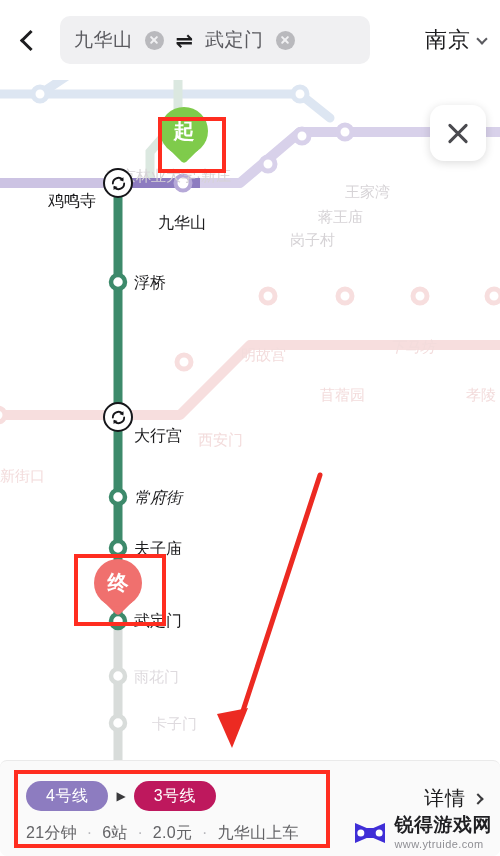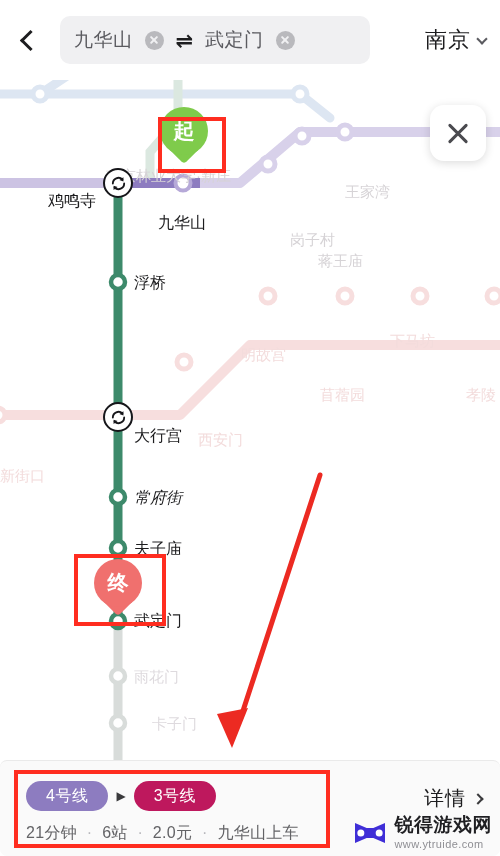--- a/index.html
+++ b/index.html
@@ -265,24 +265,24 @@
       <svg width="17" height="17" viewBox="0 0 24 24">
         <path d="M4 12a8 8 0 0 1 13.5-5.8" stroke="#16161a" stroke-width="2.6" fill="none" stroke-linecap="round"></path>
         <polygon points="19,3 19,9 13.2,7.2" fill="#16161a"></polygon>
         <path d="M20 12a8 8 0 0 1-13.5 5.8" stroke="#16161a" stroke-width="2.6" fill="none" stroke-linecap="round"></path>
         <polygon points="5,21 5,15 10.8,16.8" fill="#16161a"></polygon>
       </svg>
     </div>
 
     <div class="stn-label lbl-dim" style="left:106px; top:88px;">南京林业大学·新庄</div>
     <div class="stn-label lbl-dim" style="left:345px; top:104px;">王家湾</div>
-    <div class="stn-label lbl-dim" style="left:318px; top:129px;margin-top:44px;">蒋王庙</div>
+    <div class="stn-label lbl-dim" style="left:318px; top:129px;">蒋王庙</div>
     <div class="stn-label lbl-dim" style="left:290px; top:152px;">岗子村</div>
     <div class="stn-label lbl-pink" style="left:241px; top:267px;">明故宫</div>
-    <div class="stn-label lbl-pink" style="left:390px; top:253px;">下马坊</div>
+    <div class="stn-label lbl-pink" style="left:390px; top:259px;font-style:italic;">下马坊</div>
     <div class="stn-label lbl-pink" style="left:320px; top:307px;">苜蓿园</div>
     <div class="stn-label lbl-pink" style="left:466px; top:307px;">孝陵</div>
     <div class="stn-label lbl-pink" style="left:198px; top:352px;">西安门</div>
     <div class="stn-label lbl-pink" style="left:0px;   top:388px;">新街口</div>
     <div class="stn-label lbl-dim2" style="left:134px; top:589px;">雨花门</div>
     <div class="stn-label lbl-dim2" style="left:152px; top:636px;">卡子门</div>
 
     <div class="stn-label lbl-active" style="left:158px; top:135px;">九华山</div>
     <div class="stn-label lbl-active" style="left:48px;  top:113px;">鸡鸣寺</div>
     <div class="stn-label lbl-active" style="left:134px; top:195px;">浮桥</div>

